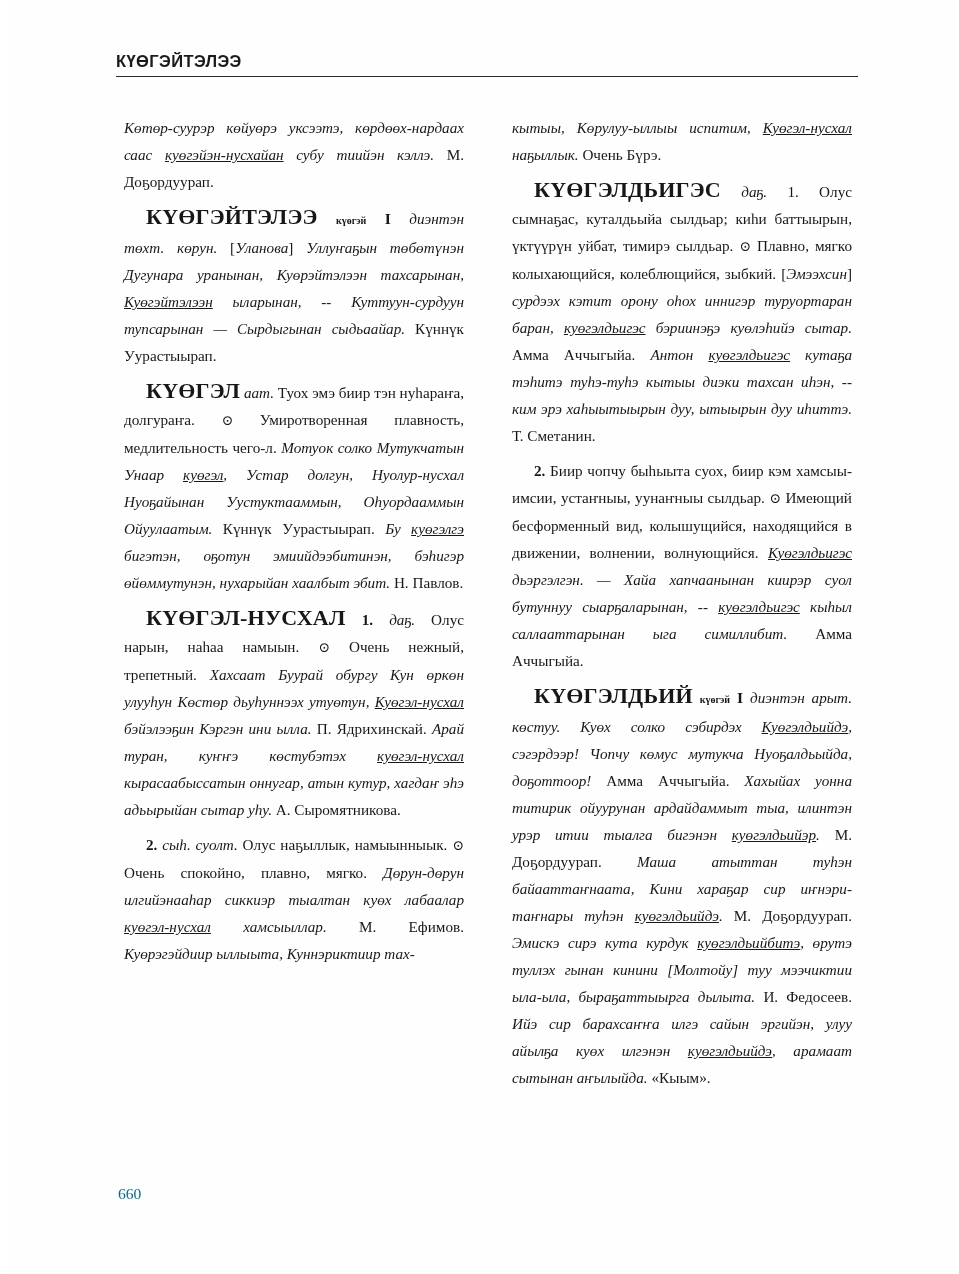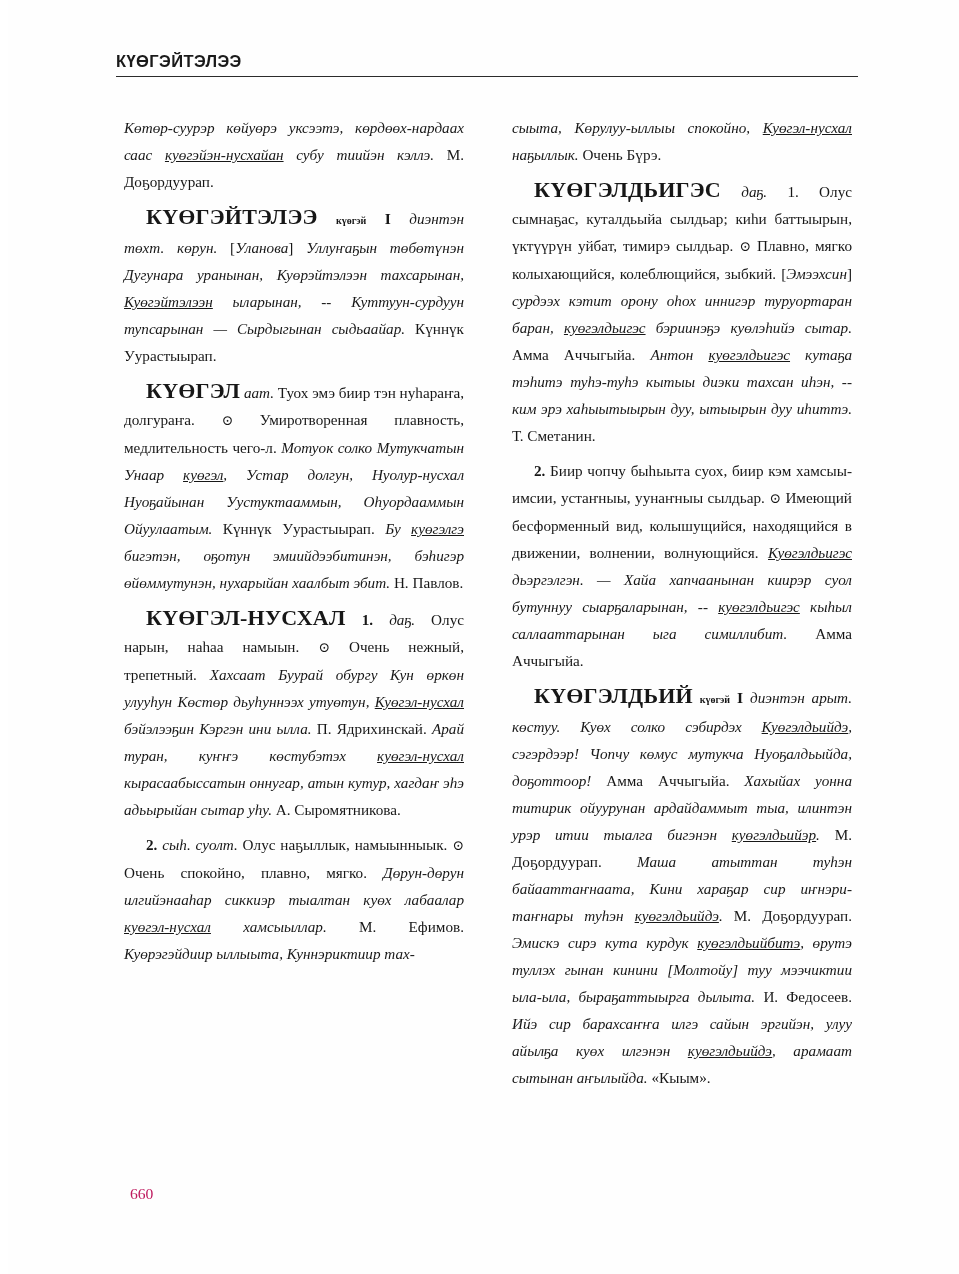--- a/index.html
+++ b/index.html
@@ -94,23 +94,22 @@
   .sensenum {
     font-weight: bold;
     font-style: normal;
   }
   
   .folio {
     position: absolute;
     left: 110px;
     top: 1185px;
     font-size: 15.6px;
-    color: #be185d;
+    color: #0369a1;
     font-family: "Liberation Serif", "DejaVu Serif", serif;
-    margin-left: 12px;
   }
 </style>
 </head>
 <body>
 
 <div class="page">
 
   <div class="header">
     <div class="header-title">КҮӨГЭЙТЭЛЭЭ</div>
     <div class="header-rule"></div>
@@ -118,21 +117,21 @@
 
   <div class="columns">
     <div class="col" id="col-0">
         <p class="para"><span class="it">Көтөр-суурэр көйуөрэ уксээтэ, көрдөөх-нардаах саас </span><span class="ul">куөгэйэн-нусхайан</span><span class="it"> субу тиийэн кэллэ. </span><span class="rm">М. Доҕордуурап.</span></p>
         <p class="para indent"><span class="headword">КҮӨГЭЙТЭЛЭЭ</span> <span class="subhead">күөгэй</span><span class="romannum"> I </span><span class="it">диэнтэн төхт. көрун.</span><span class="rm"> [</span><span class="it">Уланова</span><span class="rm">] </span><span class="it">Уллуҥаҕын төбөтүнэн Дугунара уранынан, Куөрэйтэлээн тахсарынан, </span><span class="ul">Куөгэйтэлээн</span><span class="it"> ыларынан, -- Куттуун-сурдуун тупсарынан — Сырдыгынан сыдьаайар. </span><span class="rm">Күннүк Уурастыырап.</span></p>
         <p class="para indent"><span class="headword">КҮӨГЭЛ</span> <span class="it">аат.</span><span class="rm"> Туох эмэ биир тэн нуһараҥа,    долгураҥа. </span><span class="gloss-mark">⊙</span><span class="rm"> Умиротворенная плавность, медлительность чего-л. </span><span class="it">Мотуок солко Мутукчатын Унаар </span><span class="ul">куөгэл</span><span class="it">, Устар долгун, Нуолур-нусхал Нуоҕайынан Уустуктааммын, Оһуордааммын Ойуулаатым. </span><span class="rm">Күннүк Уурастыырап. </span><span class="it">Бу </span><span class="ul">куөгэлгэ</span><span class="it"> бигэтэн, оҕотун эмиийдээбитинэн, бэһигэр өйөммутунэн, нухарыйан хаалбыт эбит. </span><span class="rm">Н. Павлов.</span></p>
         <p class="para indent"><span class="headword">КҮӨГЭЛ-НУСХАЛ</span> <span class="sensenum">1.</span><span class="it"> даҕ.</span><span class="rm"> Олус нарын, наһаа намыын. </span><span class="gloss-mark">⊙</span><span class="rm"> Очень нежный, трепетный. </span><span class="it">Хахсаат Буурай обургу Кун өркөн улууһун Көстөр дьуһуннээх утуөтун, </span><span class="ul">Куөгэл-нусхал</span><span class="it"> бэйэлээҕин Кэргэн ини ылла. </span><span class="rm">П. Ядрихинскай. </span><span class="it">Арай туран, куҥҥэ көстубэтэх </span><span class="ul">куөгэл-нусхал</span><span class="it"> кырасаабыссатын оннугар, атын кутур, хагдаҥ эһэ адьырыйан сытар уһу. </span><span class="rm">А. Сыромятникова.</span></p>
         <p class="para indent"><span class="sensenum">2.</span><span class="it"> сыһ. суолт.</span><span class="rm"> Олус наҕыллык, намыынныык. </span><span class="gloss-mark">⊙</span><span class="rm"> Очень   спокойно,   плавно, мягко. </span><span class="it">Дөрун-дөрун илгийэнааһар сиккиэр тыалтан куөх лабаалар </span><span class="ul">куөгэл-нусхал</span><span class="it"> хамсыыллар. </span><span class="rm">М. Ефимов. </span><span class="it">Куөрэгэйдиир ыллыыта, Куннэриктиир тах-</span></p>
       </div>
     <div class="col" id="col-1">
-        <p class="para"><span class="it">сыыта, Көрулуу-ыллыы спокойно, </span><span class="ul">Куөгэл-нусхал</span><span class="it"> наҕыллык. </span><span class="rm">Очень Бүрэ.</span></p>
+        <p class="para"><span class="it">кытыы, Көрулуу-ыллыы испитим, </span><span class="ul">Куөгэл-нусхал</span><span class="it"> наҕыллык. </span><span class="rm">Очень Бүрэ.</span></p>
         <p class="para indent"><span class="headword">КҮӨГЭЛДЬИГЭС</span> <span class="it">даҕ.</span><span class="rm"> 1. Олус сымнаҕас, куталдьыйа сылдьар; киһи баттыырын, үктүүрүн уйбат, тимирэ сылдьар. </span><span class="gloss-mark">⊙</span><span class="rm"> Плавно, мягко колыхающийся, колеблющийся, зыбкий. </span><span class="rm">[</span><span class="it">Эмээхсин</span><span class="rm">] </span><span class="it">сурдээх кэтит орону оһох иннигэр туруортаран баран, </span><span class="ul">куөгэлдьигэс</span><span class="it"> бэриинэҕэ куөлэһийэ сытар. </span><span class="rm">Амма Аччыгыйа. </span><span class="it">Антон </span><span class="ul">куөгэлдьигэс</span><span class="it"> кутаҕа тэһитэ туһэ-туһэ кытыы диэки тахсан иһэн, -- ким эрэ хаһыытыырын дуу, ытыырын дуу иһиттэ. </span><span class="rm">Т. Сметанин.</span></p>
         <p class="para indent"><span class="sensenum">2.</span><span class="rm"> Биир чопчу быһыыта суох, биир кэм хамсыы-имсии, устаҥныы, уунаҥныы сылдьар. </span><span class="gloss-mark">⊙</span><span class="rm"> Имеющий бесформенный вид, колышущийся,  находящийся в движении, волнении,   волнующийся. </span><span class="ul">Куөгэлдьигэс</span><span class="it"> дьэргэлгэн. — Хайа хапчаанынан киирэр суол бутуннуу сыарҕаларынан, -- </span><span class="ul">куөгэлдьигэс</span><span class="it"> кыһыл саллааттарынан ыга симиллибит. </span><span class="rm">Амма Аччыгыйа.</span></p>
         <p class="para indent"><span class="headword">КҮӨГЭЛДЬИЙ</span> <span class="subhead">күөгэй</span><span class="romannum"> I </span><span class="it">диэнтэн арыт. көстуу. Куөх солко сэбирдэх </span><span class="ul">Куөгэлдьийдэ</span><span class="it">, сэгэрдээр! Чопчу көмус мутукча Нуоҕалдьыйда, доҕоттоор! </span><span class="rm">Амма Аччыгыйа. </span><span class="it">Хахыйах уонна титирик ойуурунан ардайдаммыт тыа, илинтэн урэр итии тыалга бигэнэн </span><span class="ul">куөгэлдьийэр</span><span class="it">. </span><span class="rm">М. Доҕордуурап. </span><span class="it">Маша атыттан туһэн байааттаҥнаата, Кини хараҕар сир иҥнэри-таҥнары туһэн </span><span class="ul">куөгэлдьийдэ</span><span class="it">. </span><span class="rm">М. Доҕордуурап. </span><span class="it">Эмискэ сирэ кута курдук </span><span class="ul">куөгэлдьийбитэ</span><span class="it">, өрутэ туллэх гынан кинини [</span><span class="it">Молтойу</span><span class="it">] туу мээчиктии ыла-ыла, быраҕаттыырга дылыта. </span><span class="rm">И. Федосеев. </span><span class="it">Ийэ сир барахсаҥҥа илгэ сайын эргийэн, улуу айылҕа куөх илгэнэн </span><span class="ul">куөгэлдьийдэ</span><span class="it">, арамаат сытынан аҥылыйда. </span><span class="rm">«Кыым».</span></p>
       </div>
   </div>
 
   <div class="folio">660</div>
 
 </div>
 

